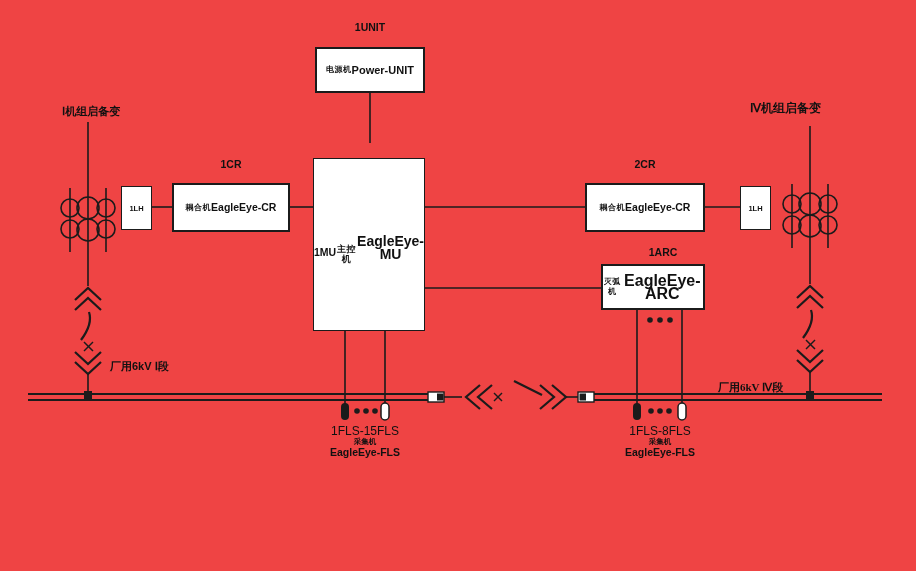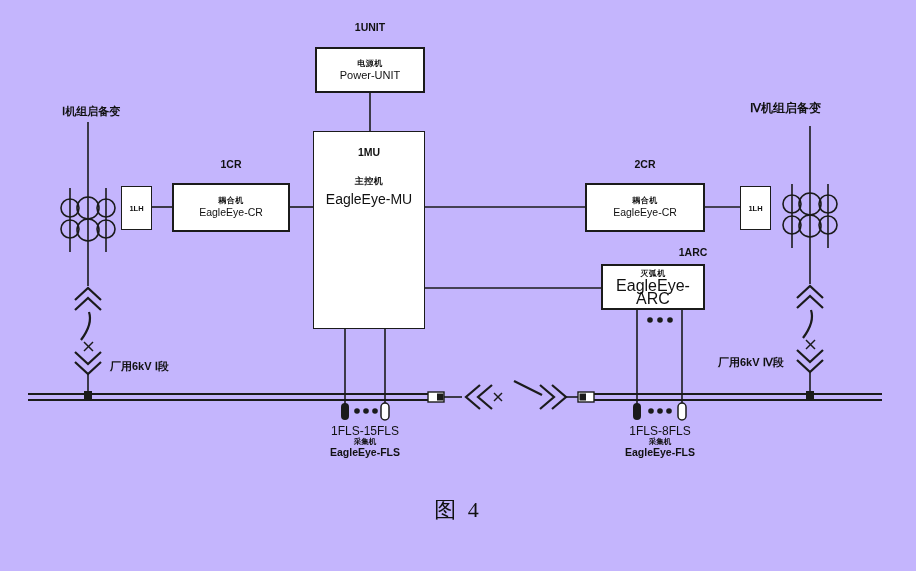--- a/index.html
+++ b/index.html
@@ -1,28 +1,28 @@
 <!DOCTYPE html>
 <html><head>
 <meta charset="utf-8">
 <style>
   :root{ --line:#1b1b1b; }
   html,body{margin:0;padding:0;background:#fff;}
   .stage{
-    position:relative; width:916px; height:571px; background:#c4b5fd;
+    position:relative; width:916px; height:571px; background:#ef4444;
     font-family:"Liberation Sans", sans-serif; color:#111; overflow:hidden;
   }
   .stage svg{position:absolute; left:0; top:0;}
   .box{
     position:absolute; background:#fff; border:2px solid var(--line);
-    display:flex; flex-direction:column; align-items:center; justify-content:center;
+    display:flex; align-items:center; justify-content:center;
     text-align:center; box-sizing:border-box;
   }
   .box .cn{font-size:8px; font-weight:bold; line-height:10px; letter-spacing:.5px;}
-  .box .en{font-size:11px; font-weight:normal; line-height:13px;}
+  .box .en{font-size:11px; font-weight:bold; line-height:13px;}
   .tag{
     position:absolute; text-align:center; font-size:10.5px; font-weight:bold;
   }
   .side-label{position:absolute; font-size:11px; font-weight:bold; white-space:nowrap;padding-left:8px;}
   .bus-label{position:absolute; font-size:11px; font-weight:bold; white-space:nowrap;}
   .fls-label{position:absolute; text-align:center;}
   .fls-label .range{font-size:12px; font-weight:normal; line-height:12px;}
   .fls-label .cn{font-size:7.5px; font-weight:bold; line-height:9px;}
   .fls-label .en{font-size:10.5px; font-weight:bold; line-height:13px;}
   .mu-inner{justify-content:flex-start;}
@@ -168,28 +168,28 @@
         <circle cx="651" cy="411" r="2.8"></circle>
           <circle cx="660" cy="411" r="2.8"></circle>
           <circle cx="669" cy="411" r="2.8"></circle>
       </g>
     </g>
   </svg>
 
   <div class="tag" style="left:315px; top:21px; width:110px;">1UNIT</div>
   <div class="tag" style="left:172px; top:158px; width:118px;">1CR</div>
   <div class="tag" style="left:585px; top:158px; width:120px;">2CR</div>
-  <div class="tag" style="left:631px; top:246px; width:124px;">1ARC</div>
+  <div class="tag" style="left:601px; top:246px; width:124px;">1ARC</div>
 
   <div class="box" style="left:315px; top:47px; width:110px; height:46px;">
     <div class="cn">电源机</div>
     <div class="en">Power-UNIT</div>
   </div>
 
-  <div class="box mu-inner" style="left:313px; top:131px; width:112px; height:198px; border-width:1.6px;">
+  <div class="box mu-inner" style="left:313px; top:158px; width:112px; height:173px; border-width:1.6px;">
     <div class="tagline">1MU</div>
     <div class="cn">主控机</div>
     <div class="en">EagleEye-MU</div>
   </div>
 
   <div class="box" style="left:172px; top:183px; width:118px; height:49px; border-width:2.5px;">
     <div class="cn">耦合机</div>
     <div class="en" style="font-size:10.5px;">EagleEye-CR</div>
   </div>
 
@@ -207,28 +207,27 @@
     <div class="lh">1LH</div>
   </div>
   <div class="box" style="left:740px; top:186px; width:31px; height:44px; border-width:1.6px;">
     <div class="lh">1LH</div>
   </div>
 
   <div class="side-label" style="left:54px; top:104px;">Ⅰ机组启备变</div>
   <div class="side-label" style="left:742px; top:100px; font-size:12px;">Ⅳ机组启备变</div>
 
   <div class="bus-label" style="left:110px; top:359px;">厂用6kV Ⅰ段</div>
-  <div class="bus-label" style="left:718px; top:355px;">厂用6kV Ⅳ段</div>
+  <div class="bus-label" style="left:718px; top:380px;font-family:Liberation Serif, serif;">厂用6kV Ⅳ段</div>
 
   <div class="fls-label" style="left:315px; top:425px; width:100px;">
     <div class="range">1FLS-15FLS</div>
     <div class="cn">采集机</div>
     <div class="en">EagleEye-FLS</div>
   </div>
   <div class="fls-label" style="left:610px; top:425px; width:100px;">
     <div class="range">1FLS-8FLS</div>
     <div class="cn">采集机</div>
     <div class="en">EagleEye-FLS</div>
   </div>
 
-  <div class="caption">图 4</div>
 
 </div>
 
 </body></html>

